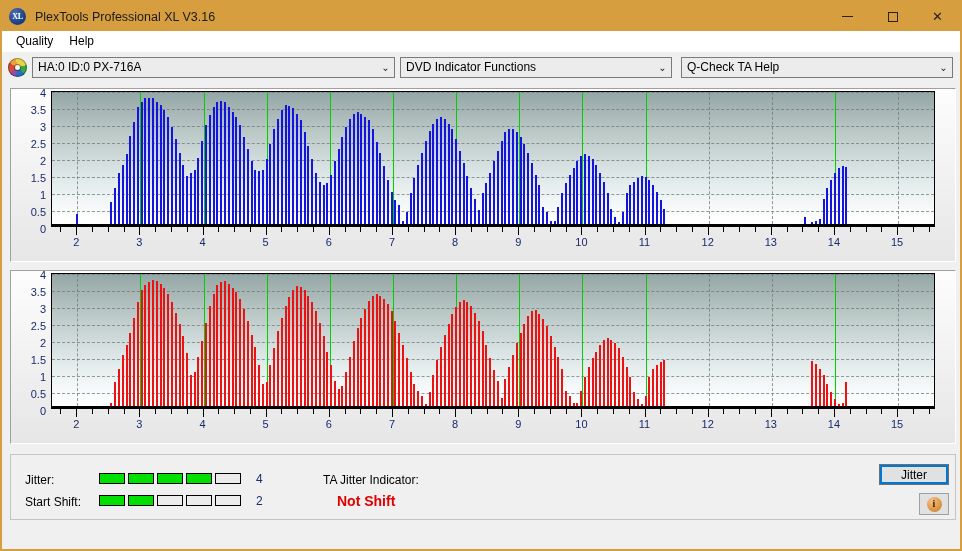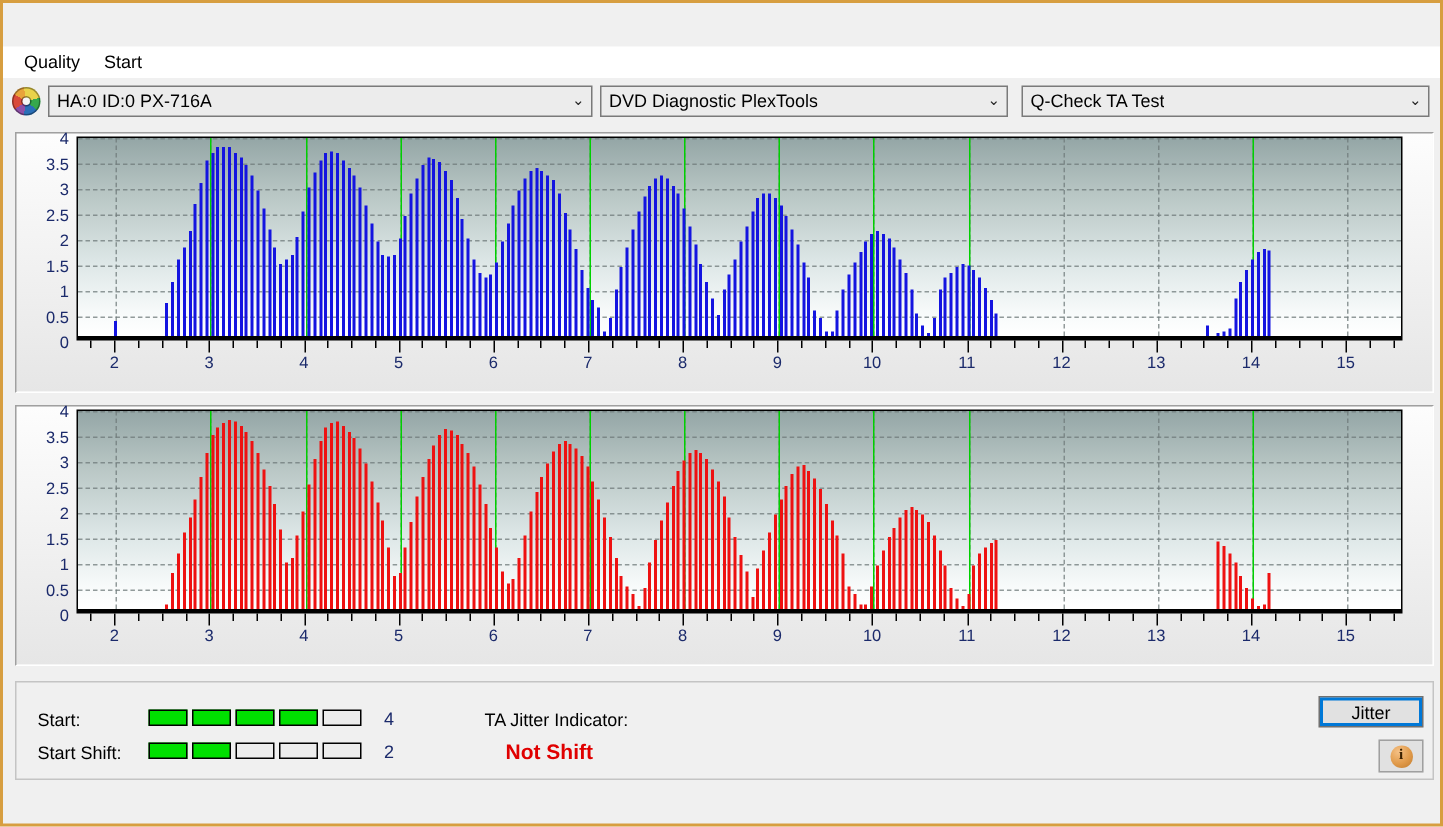--- a/index.html
+++ b/index.html
@@ -378,38 +378,53 @@
     margin-left: 5px;
     font-size: 12px;
     color: #ee0000;
   }
 </style>
 </head>
 <body>
 
 <div class="window">
 
+  <div class="titlebar">
+    <div class="app-icon">XL</div>
+    <div class="title-text">PlexTools Professional XL V3.16</div>
+    <div class="win-buttons">
+      <div class="win-btn">
+          <span class="glyph-min"></span>
+        </div>
+      <div class="win-btn">
+          <span class="glyph-max"></span>
+        </div>
+      <div class="win-btn close">
+          <span>✕</span>
+        </div>
+    </div>
+  </div>
 
   <div class="menubar">
     <div class="menu-item">Quality</div>
-    <div class="menu-item">Start</div>
+    <div class="menu-item">Help</div>
   </div>
 
   <div class="toolbar">
     <div class="drive-icon"></div>
     <div class="combo" id="combo-drive">
       <span class="combo-value">HA:0 ID:0  PX-716A</span>
       <span class="chev">⌄</span>
     </div>
     <div class="combo" id="combo-func">
-      <span class="combo-value">DVD Diagnostic PlexTools</span>
+      <span class="combo-value">DVD Indicator Functions</span>
       <span class="chev">⌄</span>
     </div>
     <div class="combo" id="combo-test">
-      <span class="combo-value">Q-Check TA Test</span>
+      <span class="combo-value">Q-Check TA Help</span>
       <span class="chev">⌄</span>
     </div>
   </div>
 
   <div class="chart-panel" id="chart-top">
     <div class="chart-sunken">
       <div class="yaxis">
           <div class="ytick" style="top: 138px;">0</div>
           <div class="ytick" style="top: 121px;">0.5</div>
           <div class="ytick" style="top: 104px;">1</div>
@@ -961,21 +976,21 @@
           <div class="xtickmark" style="left: 798.757px;"></div>
           <div class="xtickmark" style="left: 814.543px;"></div>
           <div class="xtickmark" style="left: 830.329px;"></div>
           <div class="xtickmark" style="left: 861.9px;"></div>
           <div class="xtickmark" style="left: 877.686px;"></div>
         </div>
     </div>
   </div>
 
   <div class="info-panel">
-    <div class="metric-label" id="lbl-jitter">Start:</div>
+    <div class="metric-label" id="lbl-jitter">Jitter:</div>
     <div class="meter" id="meter-jitter">
         <div class="meter-cell on" style="background: rgb(0, 224, 0);"></div>
         <div class="meter-cell on" style="background: rgb(0, 224, 0);"></div>
         <div class="meter-cell on" style="background: rgb(0, 224, 0);"></div>
         <div class="meter-cell on" style="background: rgb(0, 224, 0);"></div>
         <div class="meter-cell"></div>
       </div>
     <div class="meter-value" id="val-jitter">4</div>
 
     <div class="metric-label" id="lbl-peak">Start Shift:</div>

